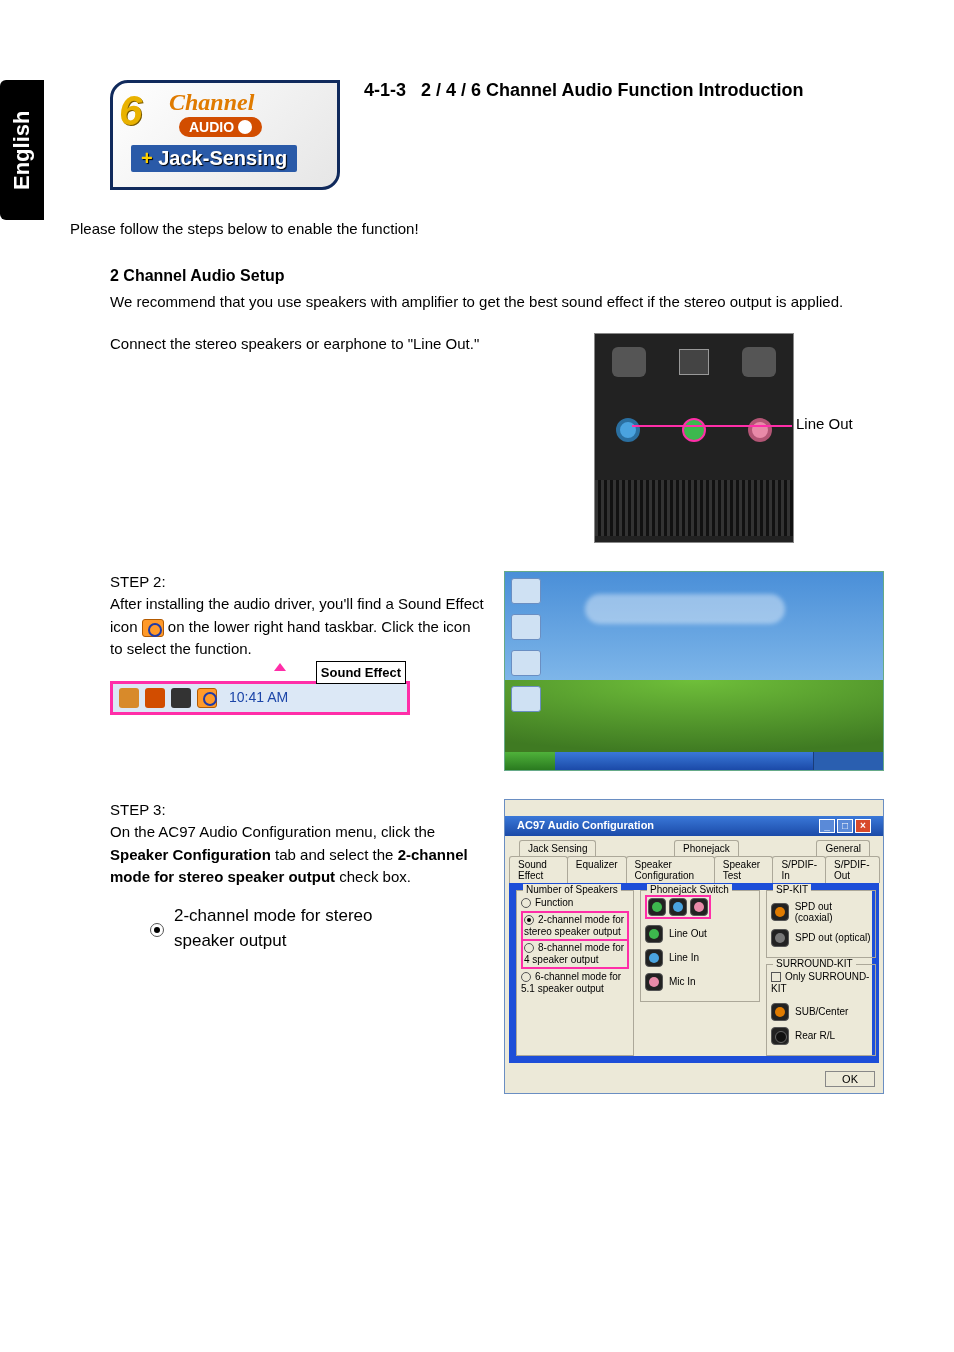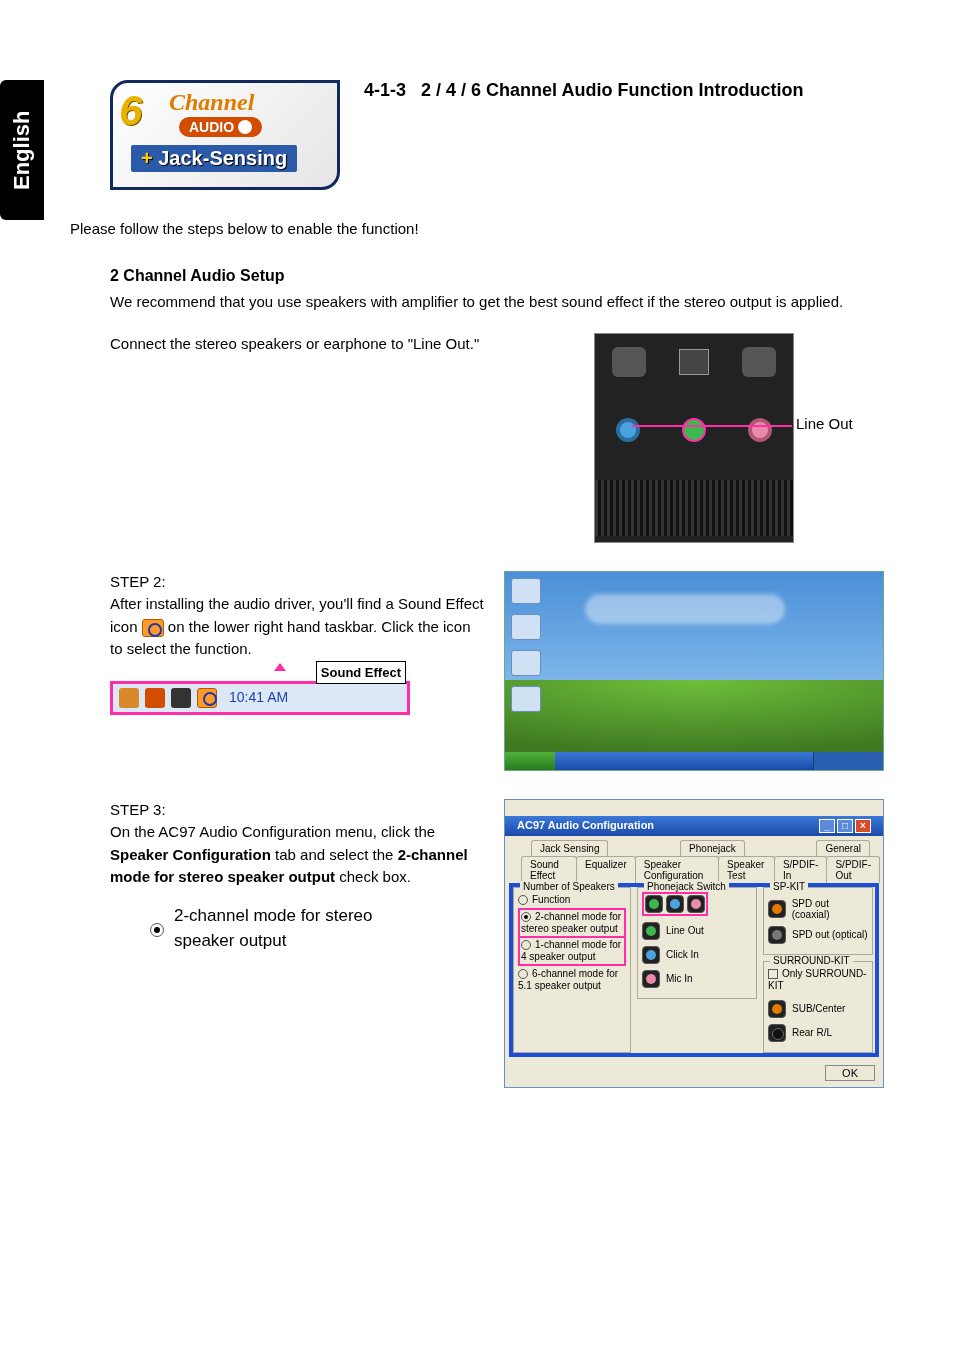--- a/index.html
+++ b/index.html
@@ -54,24 +54,24 @@
   .under-arrow::before { content:""; display:block; width:0; height:0; border-left:6px solid transparent; border-right:6px solid transparent; border-bottom:8px solid #ff2ea8; margin-left:8px;}
   .step3-check { margin: 14px 0 0 40px; display:flex; align-items:center; gap:10px; font-size:17px; }
   .radio { width:14px; height:14px; border:1px solid #555; border-radius:50%; margin-top:4px; display:inline-flex; align-items:center; justify-content:center; flex-shrink:0;}
   .radio::after { content:""; width:6px; height:6px; background:#000; border-radius:50%; }
   
   .ac97 { width:380px; border:1px solid #6a8ec2; font-size:10px; background:#ece9d8; }
   .ac97-title { background:linear-gradient(#3a78d8,#1b4aa8); color:#fff; padding:3px 12px; display:flex; align-items:flex-start; font-size:11px; font-weight:bold;margin-top:16px;}
   .ac97-title .wbtns { margin-left:auto; display:flex; gap:2px;}
   .wbtn { width:16px; height:14px; background:#5a8ad8; border:1px solid #fff; color:#fff; font-size:10px; line-height:12px; text-align:center;}
   .wbtn.close { background:#d84a2a;}
-  .ac97-tabs { display:flex; flex-wrap:wrap; padding:4px 4px 0 16px; gap:0;}
+  .ac97-tabs { display:flex; flex-wrap:wrap; padding:4px 4px 0 4px; gap:0;}
   .ac97-tab { border:1px solid #aca899; border-bottom:none; padding:2px 8px; background:#ece9d8; font-size:10px; border-radius:3px 3px 0 0; margin-right:-1px;}
   .ac97-tabs .row2 { width:100%; display:flex;}
-  .ac97-body { border:4px solid #1d4ed8; margin:0 4px 4px 4px; display:flex; gap:6px; background:#ece9d8;}
+  .ac97-body { border:7px solid #1d4ed8; margin:0 4px 4px 4px; display:flex; gap:6px; background:#ece9d8;}
   .grp { border:1px solid #aca899; padding:4px; position:relative;}
   .grp > .legend { position:absolute; top:-7px; left:6px; background:#ece9d8; padding:0 3px; font-size:10px;}
   .col1 { flex:0 0 118px; display:flex; flex-direction:column; gap:6px;}
   .col2 { flex:0 0 120px;}
   .col3 { flex:0 0 110px; display:flex; flex-direction:column; gap:6px;}
   .radio-s { width:10px; height:10px; border:1px solid #555; border-radius:50%; display:inline-block; vertical-align:middle; margin-right:4px; position:relative;}
   .radio-s.checked::after { content:""; position:absolute; left:2px; top:2px; width:4px; height:4px; background:#000; border-radius:50%;}
   .chk-s { width:10px; height:10px; border:1px solid #555; display:inline-block; vertical-align:middle; margin-right:4px;}
   .opt { font-size:10px; line-height:1.2; padding:2px 0;}
   .hilite-border { border:2px solid #ff2ea8; padding:1px;}
@@ -219,41 +219,41 @@
             <div class="ac97-tab">S/PDIF-In</div>
             <div class="ac97-tab">S/PDIF-Out</div>
           </div>
         </div>
         <div class="ac97-body">
           <div class="col1">
             <div class="grp" style="height:100%;">
               <span class="legend">Number of Speakers</span>
               <div class="opt"><span class="radio-s"></span><span>Function</span></div>
               <div class="opt hilite-border"><span class="radio-s checked"></span><span>2-channel mode for stereo speaker output</span></div>
-              <div class="opt hilite-border" style="border-top:none"><span class="radio-s"></span><span>1-channel mode for 4 speaker output</span></div>
+              <div class="opt hilite-border" style="border-top:none"><span class="radio-s"></span><span>8-channel mode for 4 speaker output</span></div>
               <div class="opt"><span class="radio-s"></span><span>6-channel mode for 5.1 speaker output</span></div>
             </div>
           </div>
           <div class="col2">
             <div class="grp">
               <span class="legend">Phonejack Switch</span>
               <div class="hilite-border" style="display:inline-block">
                 <div class="triple">
                   <span class="jack-s green"></span>
                   <span class="jack-s blue"></span>
                   <span class="jack-s pink"></span>
                 </div>
               </div>
               <div class="jackbox">
                   <span class="jack-s green"></span>
                   <span>Line Out</span>
                 </div>
               <div class="jackbox">
                   <span class="jack-s blue"></span>
-                  <span>Click In</span>
+                  <span>Line In</span>
                 </div>
               <div class="jackbox">
                   <span class="jack-s pink"></span>
                   <span>Mic In</span>
                 </div>
             </div>
           </div>
           <div class="col3">
             <div class="grp">
               <span class="legend">SP-KIT</span>

